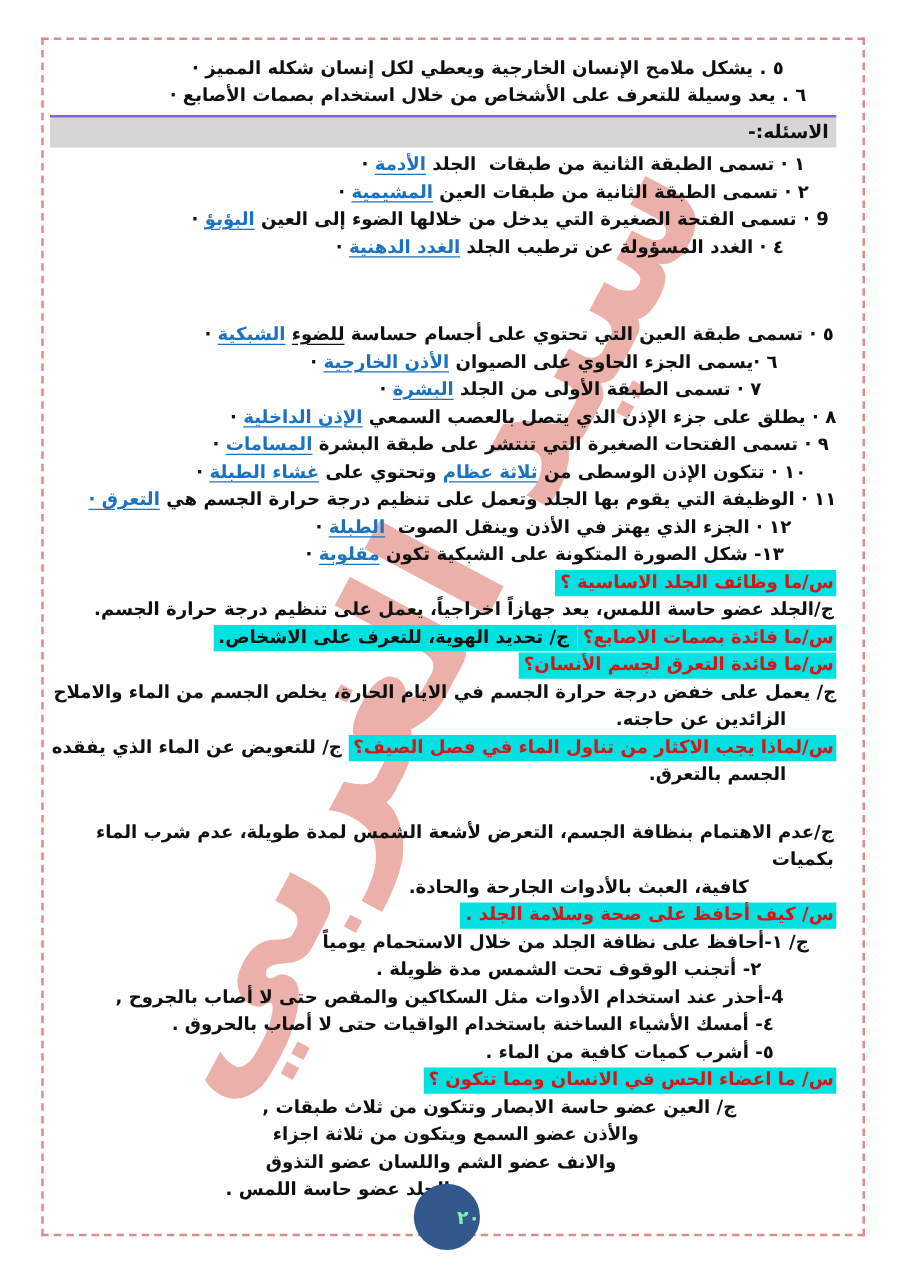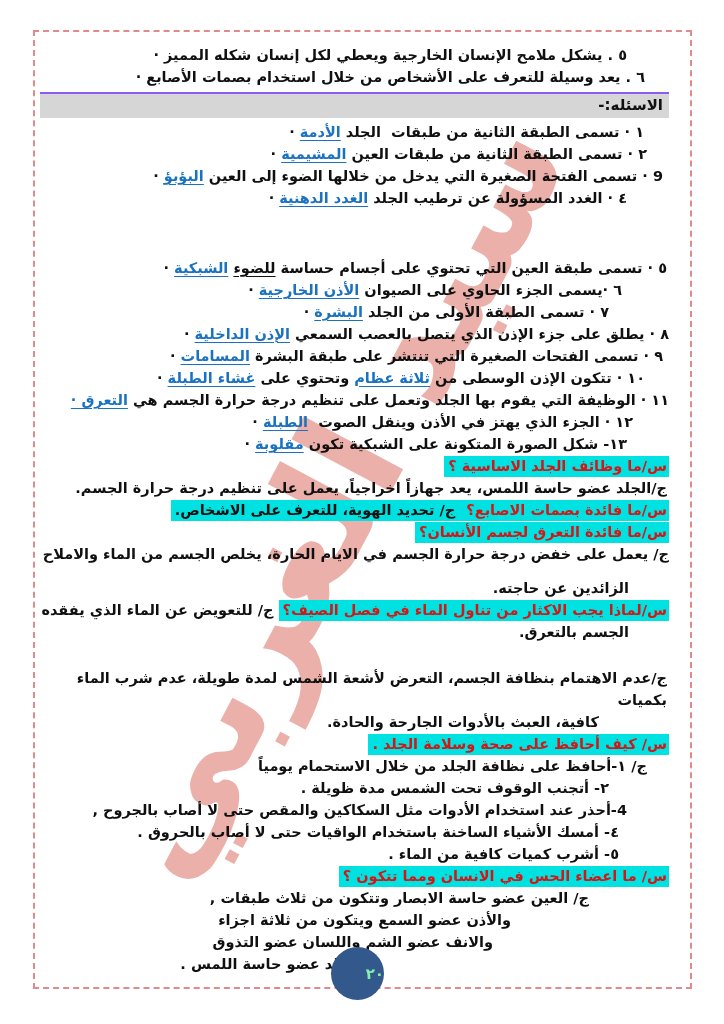--- a/index.html
+++ b/index.html
@@ -61,21 +61,21 @@
         <div class="ln" style="padding-right: 6px;"><span class="seg seg-k">٩ · تسمى الفتحات الصغيرة التي تنتشر على طبقة البشرة </span><span class="seg seg-b">المسامات</span><span class="seg seg-k"> ·</span></div>
         <div class="ln" style="padding-right: 24px;"><span class="seg seg-k">١٠ · تتكون الإذن الوسطى من </span><span class="seg seg-b">ثلاثة عظام</span><span class="seg seg-k"> وتحتوي على </span><span class="seg seg-b">غشاء الطبلة</span><span class="seg seg-k"> ·</span></div>
         <div class="ln"><span class="seg seg-k">١١ · الوظيفة التي يقوم بها الجلد وتعمل على تنظيم درجة حرارة الجسم هي </span><span class="seg seg-b">التعرق ·</span></div>
         <div class="ln" style="padding-right: 36px;"><span class="seg seg-k">١٢ · الجزء الذي يهتز في الأذن وينقل الصوت  </span><span class="seg seg-b">الطبلة</span><span class="seg seg-k"> ·</span></div>
         <div class="ln" style="padding-right: 42px;"><span class="seg seg-k">١٣- شكل الصورة المتكونة على الشبكية تكون </span><span class="seg seg-b">مقلوبة</span><span class="seg seg-k"> ·</span></div>
         <div class="ln"><span class="seg seg-r hl">س/ما وظائف الجلد الاساسية ؟</span></div>
         <div class="ln" style="padding-right: 2px;"><span class="seg seg-k">ج/الجلد عضو حاسة اللمس، يعد جهازاً اخراجياً، يعمل على تنظيم درجة حرارة الجسم.</span></div>
         <div class="ln"><span class="seg seg-r hl">س/ما فائدة بصمات الاصابع؟</span><span class="seg seg-k hl"> ج/ تحديد الهوية، للتعرف على الاشخاص.</span></div>
         <div class="ln"><span class="seg seg-r hl">س/ما فائدة التعرق لجسم الأنسان؟</span></div>
         <div class="ln"><span class="seg seg-k">ج/ يعمل على خفض درجة حرارة الجسم في الايام الحارة، يخلص الجسم من الماء والاملاح</span></div>
-        <div class="ln" style="padding-right: 40px; margin-top: 12px;"><span class="seg seg-k">الزائدين عن حاجته.</span></div>
+        <div class="ln" style="padding-right: 40px;"><span class="seg seg-k">الزائدين عن حاجته.</span></div>
         <div class="ln"><span class="seg seg-r hl">س/لماذا يجب الاكثار من تناول الماء في فصل الصيف؟</span><span class="seg seg-k"> ج/ للتعويض عن الماء الذي يفقده</span></div>
         <div class="ln" style="padding-right: 40px;"><span class="seg seg-k">الجسم بالتعرق.</span></div>
         <div class="ln spacer"></div>
         <div class="ln" style="padding-right: 2px;"><span class="seg seg-k">ج/عدم الاهتمام بنظافة الجسم، التعرض لأشعة الشمس لمدة طويلة، عدم شرب الماء بكميات</span></div>
         <div class="ln" style="padding-right: 70px;"><span class="seg seg-k">كافية، العبث بالأدوات الجارحة والحادة.</span></div>
         <div class="ln"><span class="seg seg-r hl">س/ كيف أحافظ على صحة وسلامة الجلد .</span></div>
         <div class="ln" style="padding-right: 22px;"><span class="seg seg-k">ج/ ١-أحافظ على نظافة الجلد من خلال الاستحمام يومياً</span></div>
         <div class="ln" style="padding-right: 60px;"><span class="seg seg-k">٢- أتجنب الوقوف تحت الشمس مدة ظويلة .</span></div>
         <div class="ln" style="padding-right: 42px;"><span class="seg seg-k">4-أحذر عند استخدام الأدوات مثل السكاكين والمقص حتى لا أصاب بالجروح ,</span></div>
         <div class="ln" style="padding-right: 50px;"><span class="seg seg-k">٤- أمسك الأشياء الساخنة باستخدام الواقيات حتى لا أصاب بالحروق .</span></div>

